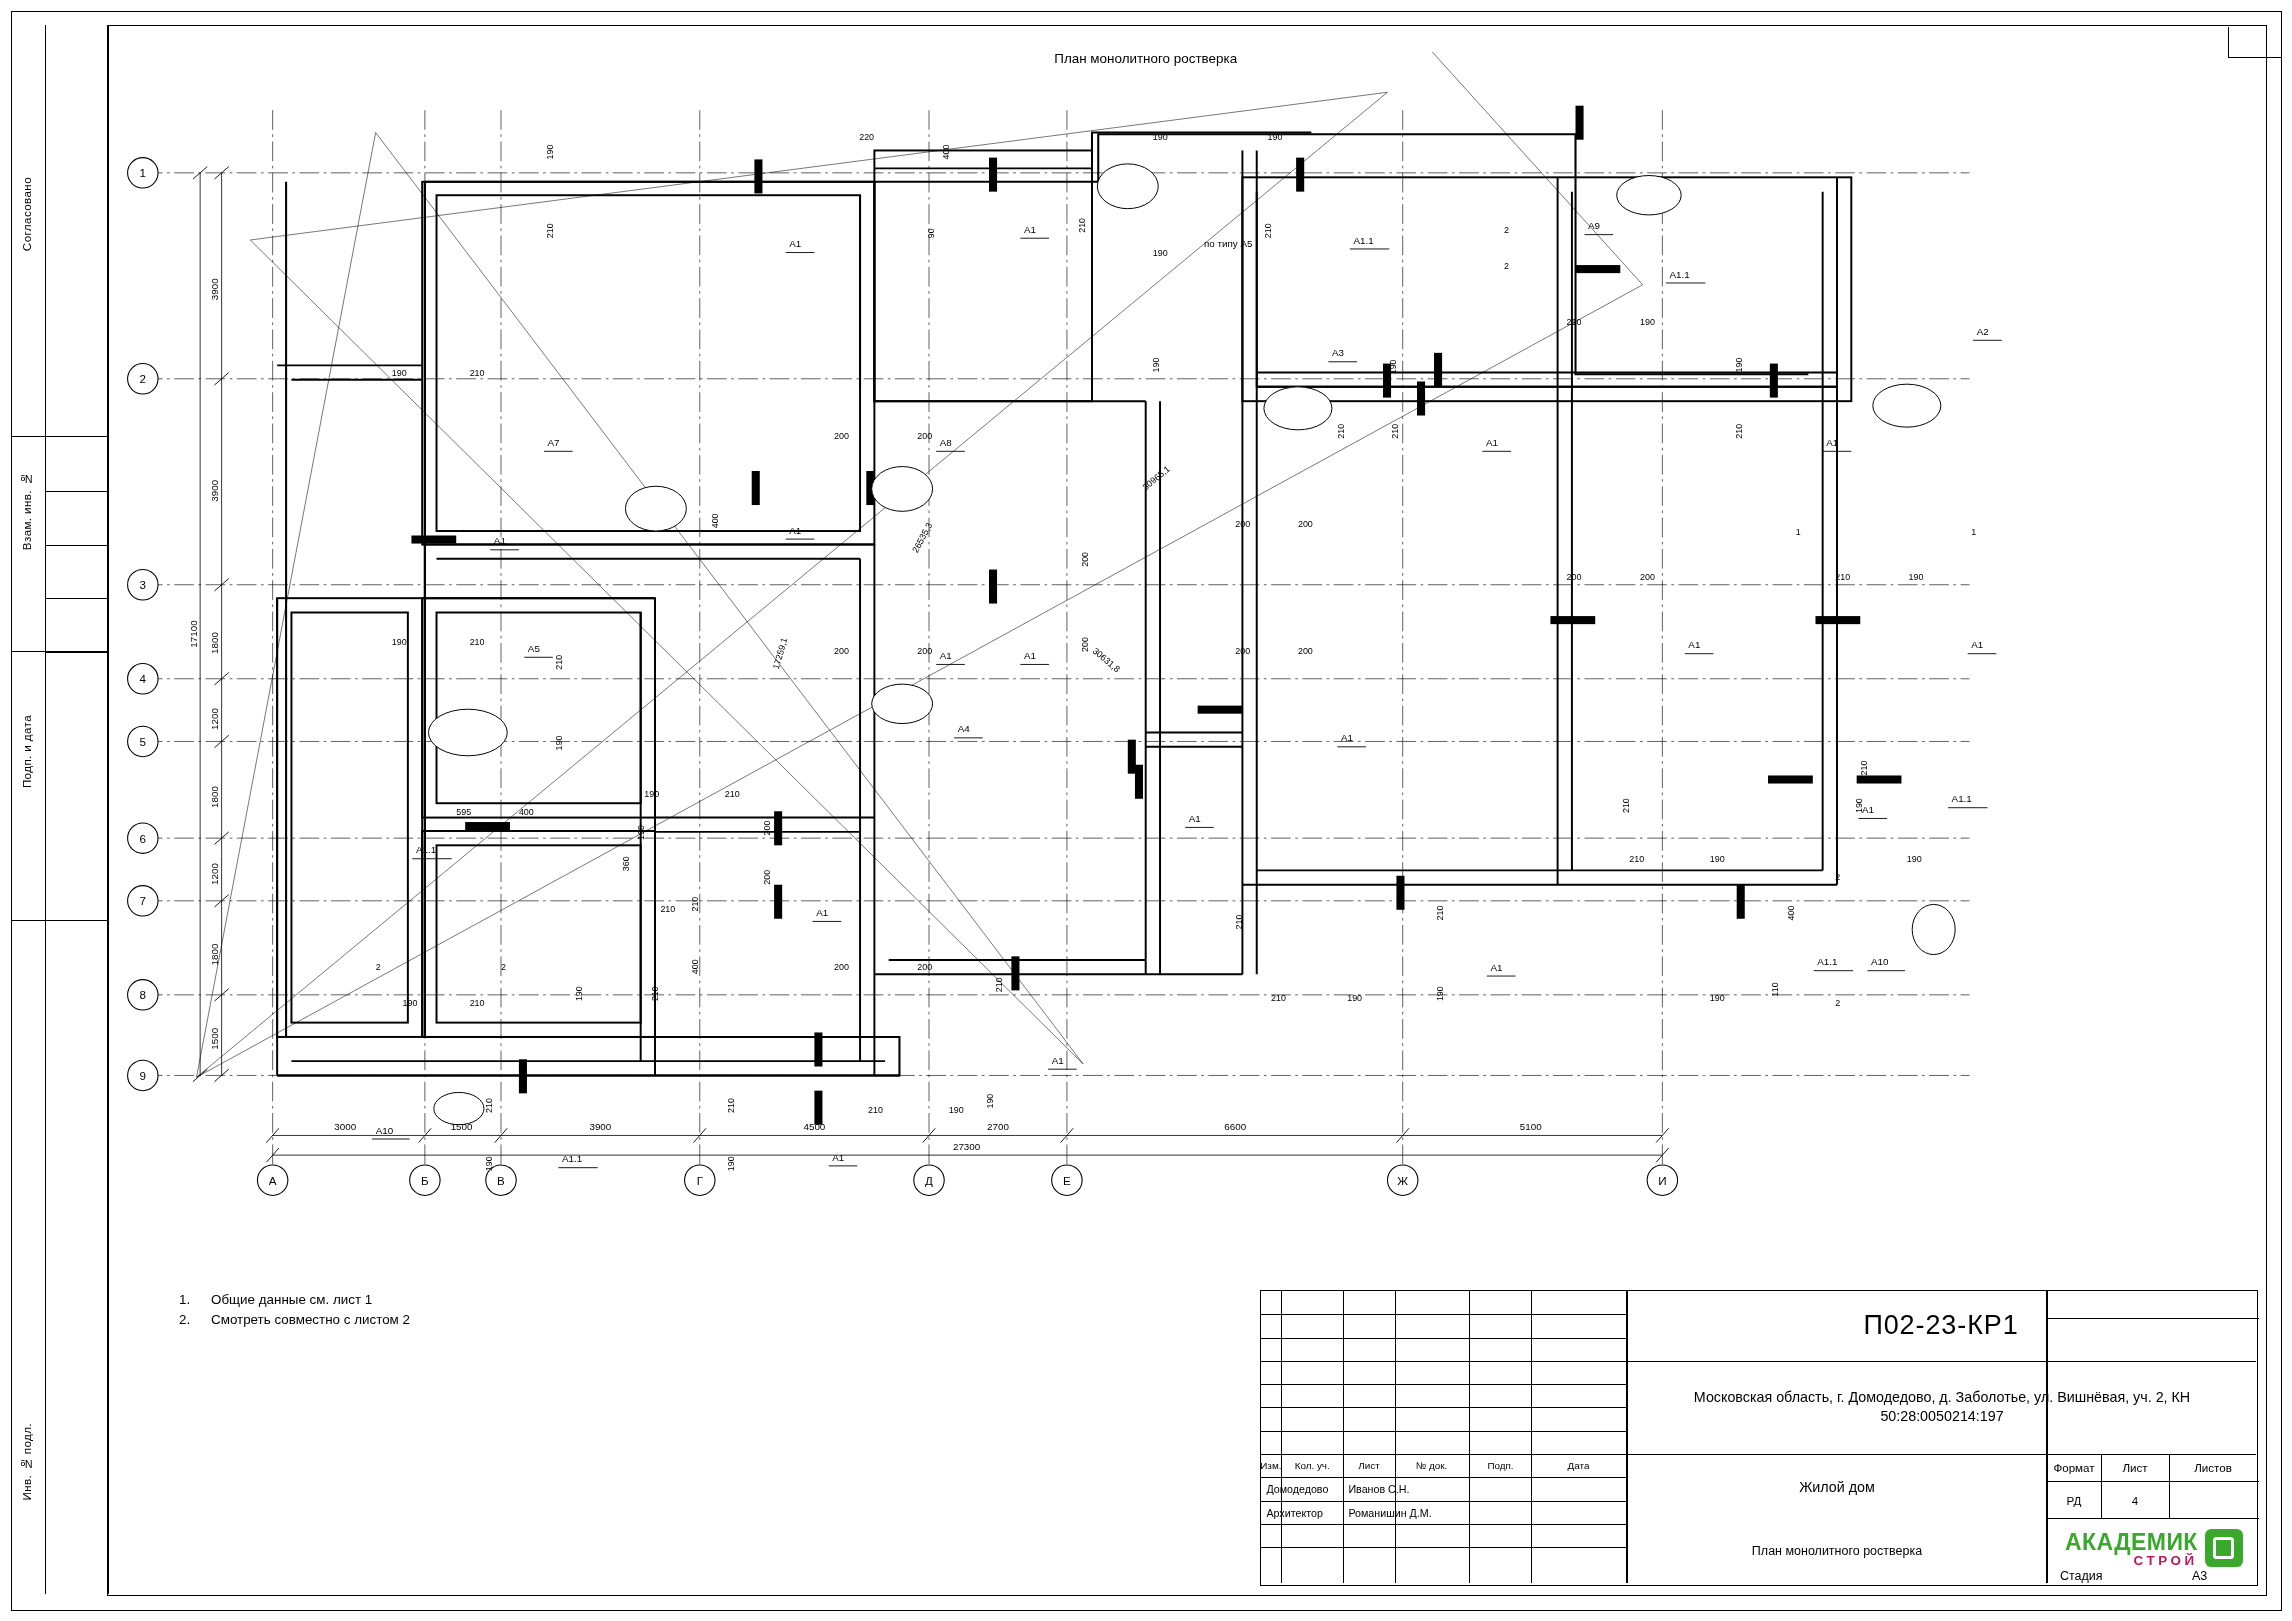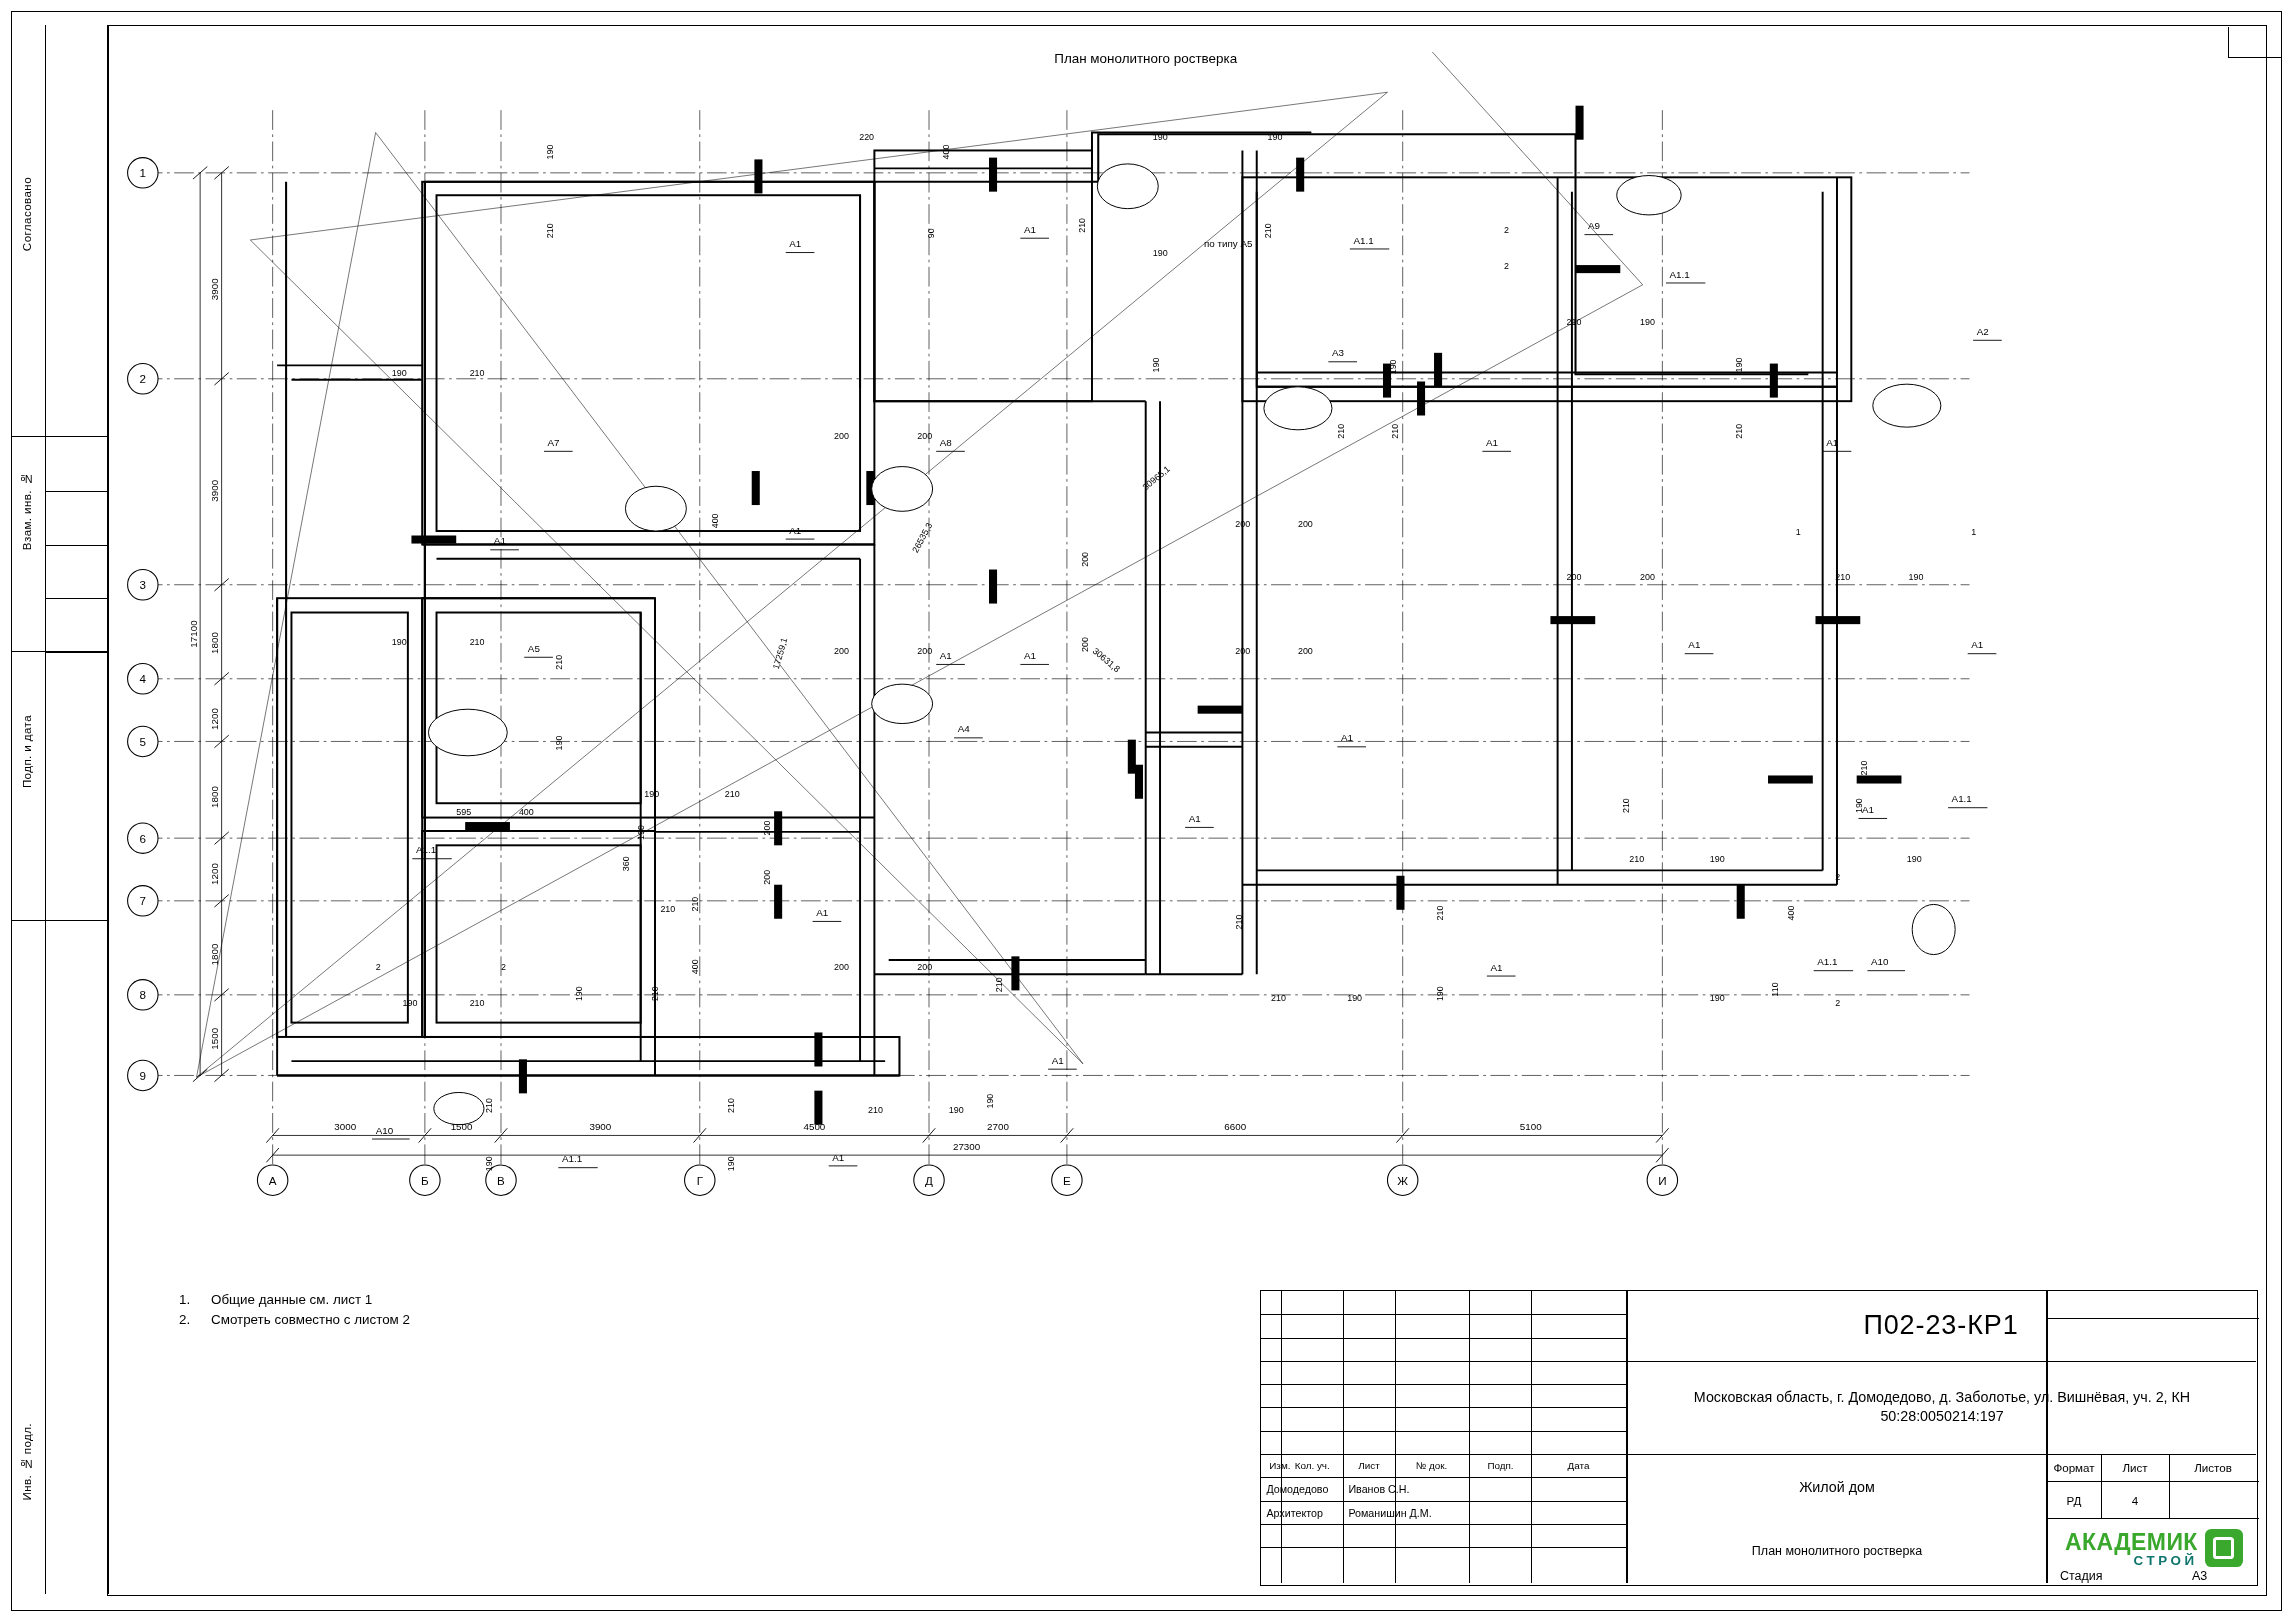--- a/index.html
+++ b/index.html
@@ -37,21 +37,21 @@
   .tb{position:absolute;left:1260px;top:1290px;width:998px;height:296px;border:1.8px solid #000;box-sizing:border-box;padding-left:44px;}
   .tb .ln{position:absolute;background:#000;}
   .tbcell{position:absolute;box-sizing:border-box;display:flex;align-items:center;justify-content:center;text-align:center;font-size:11.6px;}
   .tbcell.left{justify-content:flex-start;padding-left:5.4px;}
   .code{font-size:27px;letter-spacing:0.9px;}
   .addr{font-size:14.3px;line-height:1.35;}
   .mid{font-size:14.3px;}
   .logo{position:absolute;display:flex;align-items:flex-end;gap:7.2px;}
   .logo .txt{display:flex;flex-direction:column;line-height:1;}
   .logo .big{font-size:23px;font-weight:bold;color:#3aa82c;letter-spacing:0.4px;}
-  .logo .small{font-size:13.4px;font-weight:bold;color:#0f766e;letter-spacing:3.6px;align-self:flex-end;}
+  .logo .small{font-size:13.4px;font-weight:bold;color:#be185d;letter-spacing:3.6px;align-self:flex-end;}
   .logo .mark{width:38px;height:38px;background:#3aa82c;border-radius:6.3px;position:relative;}
   .logo .mark:before{content:"";position:absolute;left:8px;top:8px;width:21.5px;height:21.5px;border:3.6px solid #fff;border-radius:3.6px;box-sizing:border-box;}
 </style>
 </head>
 <body>
 
 <div id="sheet">
 
   <div class="frame-outer"></div>
   <div class="frame-inner"></div>
@@ -618,21 +618,21 @@
 
     <div class="logo" style="left:804px;top:238px;">
       <div class="txt">
         <span class="big">АКАДЕМИК</span>
         <span class="small">СТРОЙ</span>
       </div>
       <div class="mark"></div>
     </div>
 
     <div class="tbcell" style="left:0;top:140px;width:19.7px;height:23px;font-size:9.9px;"></div>
-    <div class="tbcell" style="left:0;top:163px;width:19.7px;height:23px;font-size:9.9px;margin-left:9px;">Изм.</div>
+    <div class="tbcell" style="left:0;top:163px;width:19.7px;height:23px;font-size:9.9px;">Изм.</div>
     <div class="tbcell" style="left:19.7px;top:163px;width:63px;height:23px;font-size:9.9px;">Кол. уч.</div>
     <div class="tbcell" style="left:82px;top:163px;width:52px;height:23px;font-size:9.9px;">Лист</div>
     <div class="tbcell" style="left:134px;top:163px;width:73px;height:23px;font-size:9.9px;">№ док.</div>
     <div class="tbcell" style="left:208px;top:163px;width:63px;height:23px;font-size:9.9px;">Подп.</div>
     <div class="tbcell" style="left:270px;top:163px;width:95px;height:23px;font-size:9.9px;">Дата</div>
 
     <div class="tbcell left" style="left:0;top:186px;width:82px;height:23px;font-size:10.7px;">Домодедово</div>
     <div class="tbcell left" style="left:82px;top:186px;width:125px;height:23px;font-size:10.7px;">Иванов С.Н.</div>
     <div class="tbcell left" style="left:0;top:210px;width:82px;height:23px;font-size:10.7px;">Архитектор</div>
     <div class="tbcell left" style="left:82px;top:210px;width:125px;height:23px;font-size:10.7px;">Романишин Д.М.</div>

